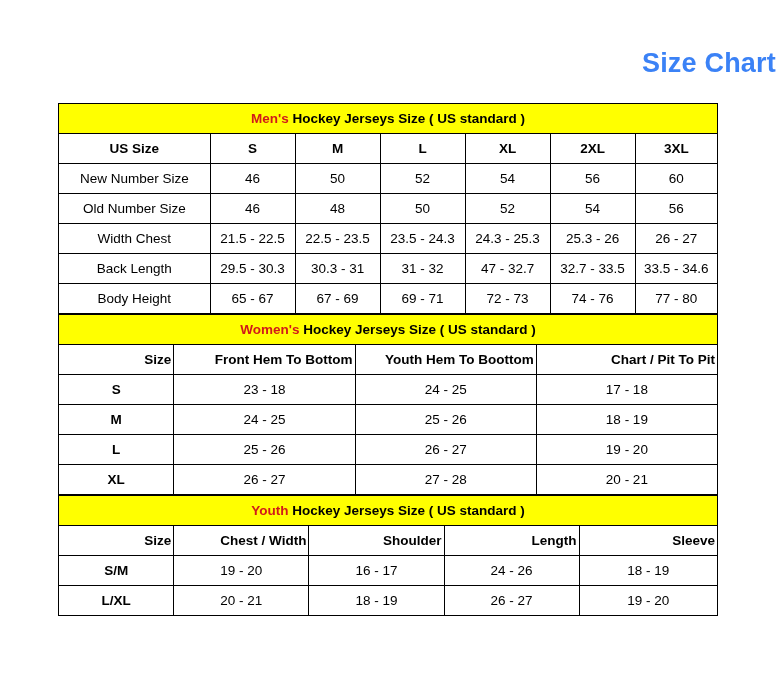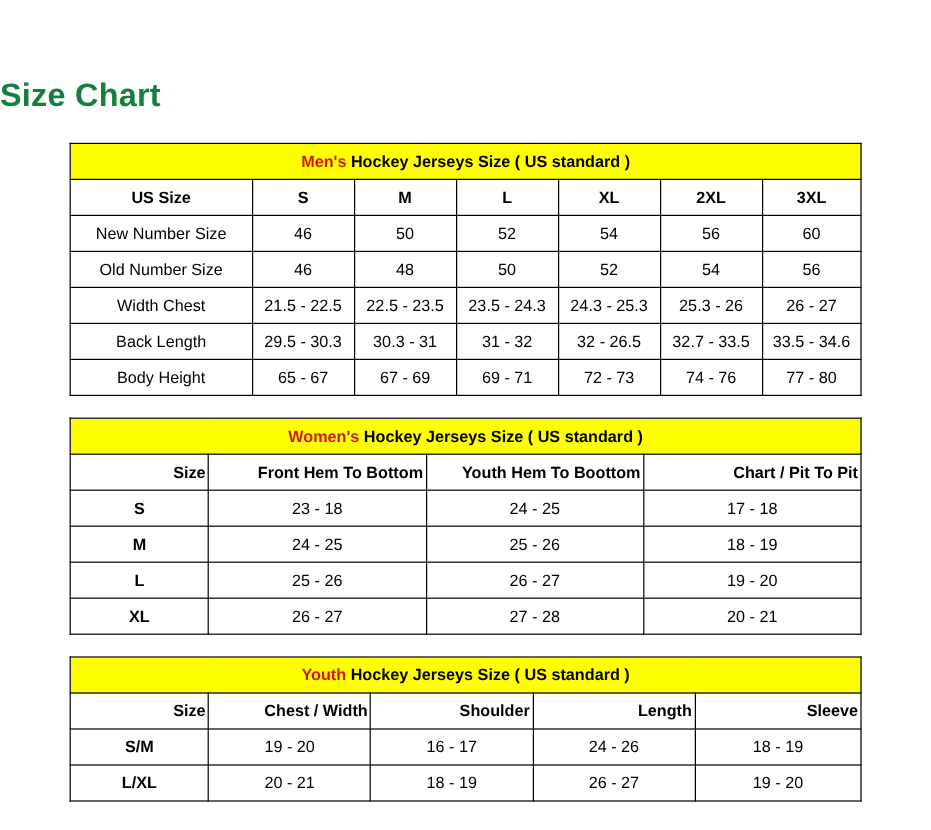--- a/index.html
+++ b/index.html
@@ -13,36 +13,35 @@
     font-family: "Liberation Sans", sans-serif;
     color: #000000;
   }
   .page {
     position: relative;
     width: 776px;
     height: 692px;
     box-sizing: border-box;
   }
   .title {
-    text-align: left;
-    color: #15803d;
+    text-align: right;
+    color: #3b82f6;
     font-size: 27px;
     font-weight: bold;
-    padding-top: 64px;
+    padding-top: 48px;
     letter-spacing: 0.2px;
   }
   .tables-wrap {
     width: 660px;
     margin: 24px auto 0 auto;
   }
   table.sizechart {
     border-collapse: collapse;
     width: 100%;
     table-layout: fixed;
-    margin-top: 18px;
   }
   table.sizechart td {
     border: 1px solid #000000;
     text-align: center;
     vertical-align: middle;
     font-size: 13.5px;
     height: 27px;
     padding: 1px 2px;
   }
   .banner {
@@ -138,21 +137,21 @@
           <td>23.5 - 24.3</td>
           <td>24.3 - 25.3</td>
           <td>25.3 - 26</td>
           <td>26 - 27</td>
         </tr>
         <tr>
           <td class="first-col rowlabel">Back Length</td>
           <td>29.5 - 30.3</td>
           <td>30.3 - 31</td>
           <td>31 - 32</td>
-          <td>32 - 26.5</td>
+          <td>47 - 32.7</td>
           <td>32.7 - 33.5</td>
           <td>33.5 - 34.6</td>
         </tr>
         <tr>
           <td class="first-col rowlabel">Body Height</td>
           <td>65 - 67</td>
           <td>67 - 69</td>
           <td>69 - 71</td>
           <td>72 - 73</td>
           <td>74 - 76</td>

